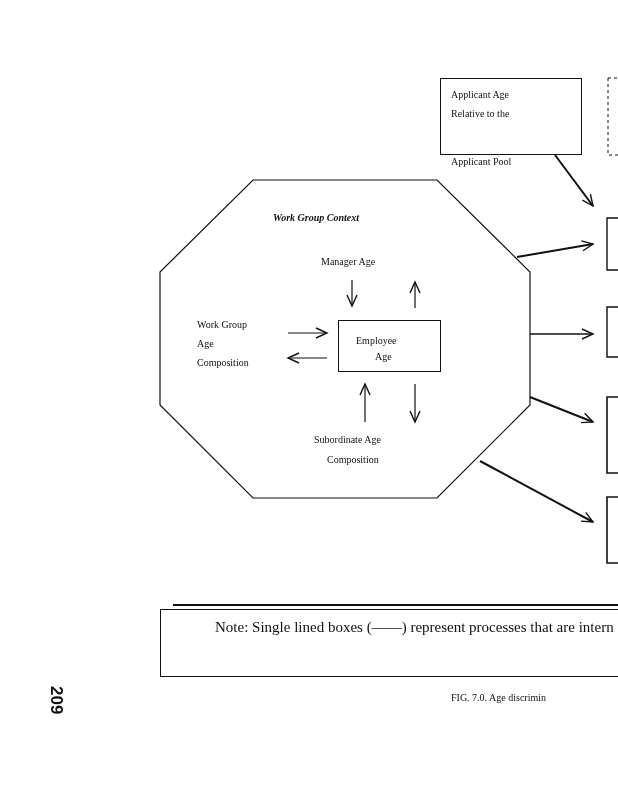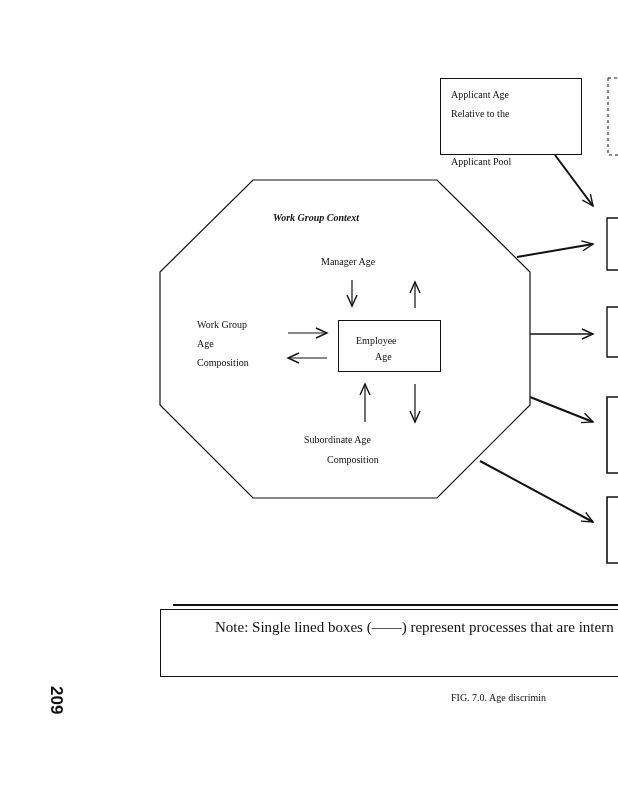--- a/index.html
+++ b/index.html
@@ -57,21 +57,21 @@
 <div class="txt" style="left:321px;top:252px;">Manager Age</div>
 
 <div class="txt" style="left:197px;top:315px;text-align:center;">Work Group</div>
 <div class="txt" style="left:197px;top:334px;">Age</div>
 <div class="txt" style="left:197px;top:353px;">Composition</div>
 
 <div class="box" style="left:338px;top:320px;width:103px;height:52px;"></div>
 <div class="txt" style="left:356px;top:315px;margin-top:16px;">Employee</div>
 <div class="txt" style="left:375px;top:347px;">Age</div>
 
-<div class="txt" style="left:304px;top:430px;">Subordinate Age</div>
+<div class="txt" style="left:314px;top:430px;">Subordinate Age</div>
 <div class="txt" style="left:327px;top:450px;">Composition</div>
 
 <div class="rule"></div>
 <div class="note-box">
   <div class="note-line" style="top:7px;margin-left:48px;">Note: Single lined boxes (——) represent processes that are intern</div>
 </div>
 
 <div class="txt" style="left:451px;top:688px;">FIG. 7.0.  Age discrimin</div>
 <div class="page-num">209</div>
 

